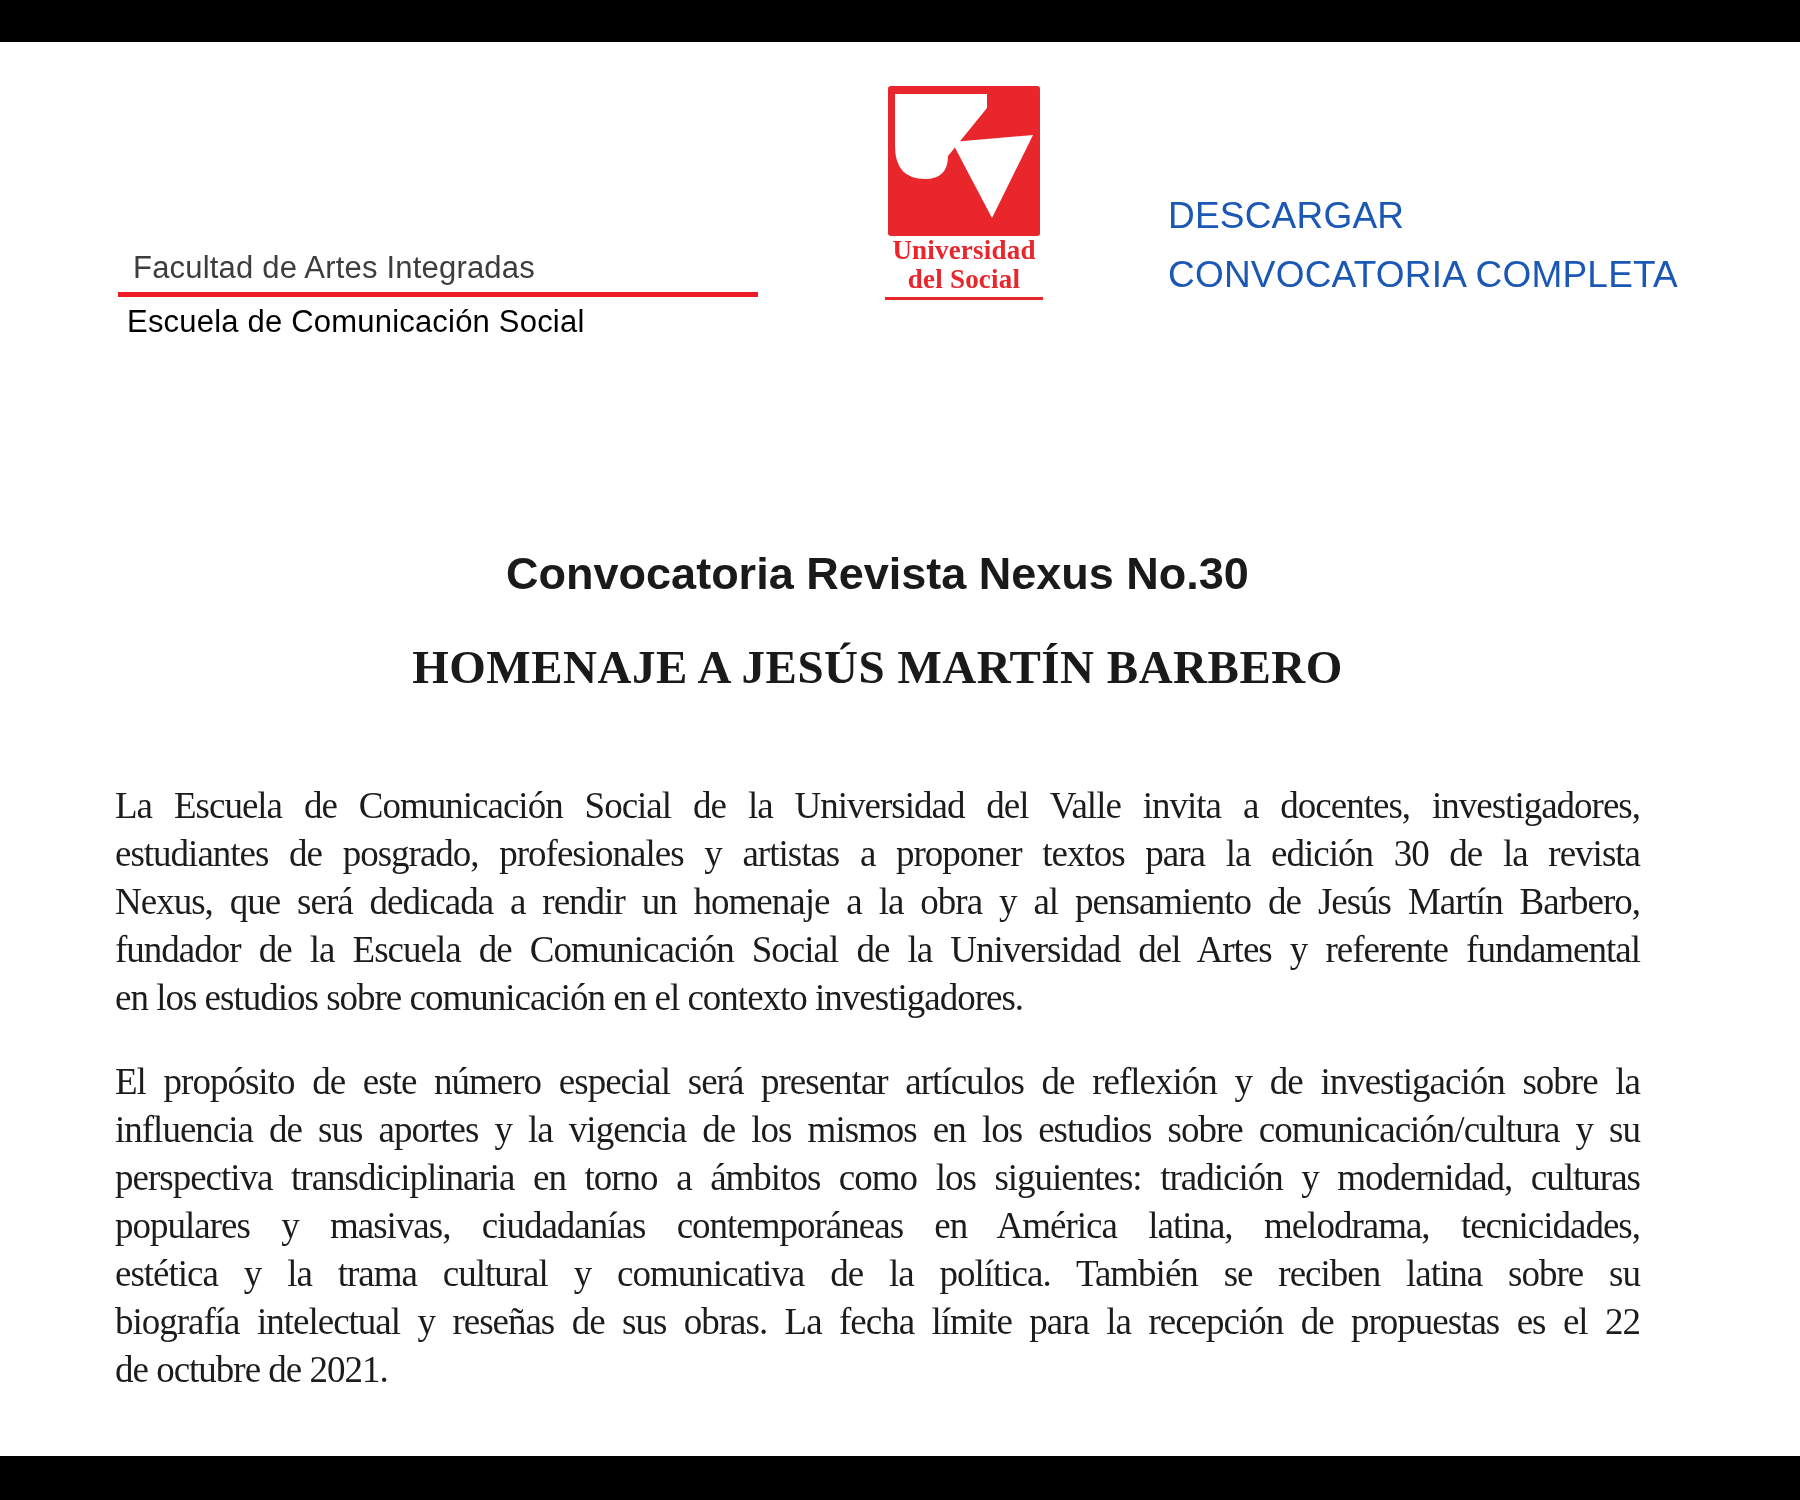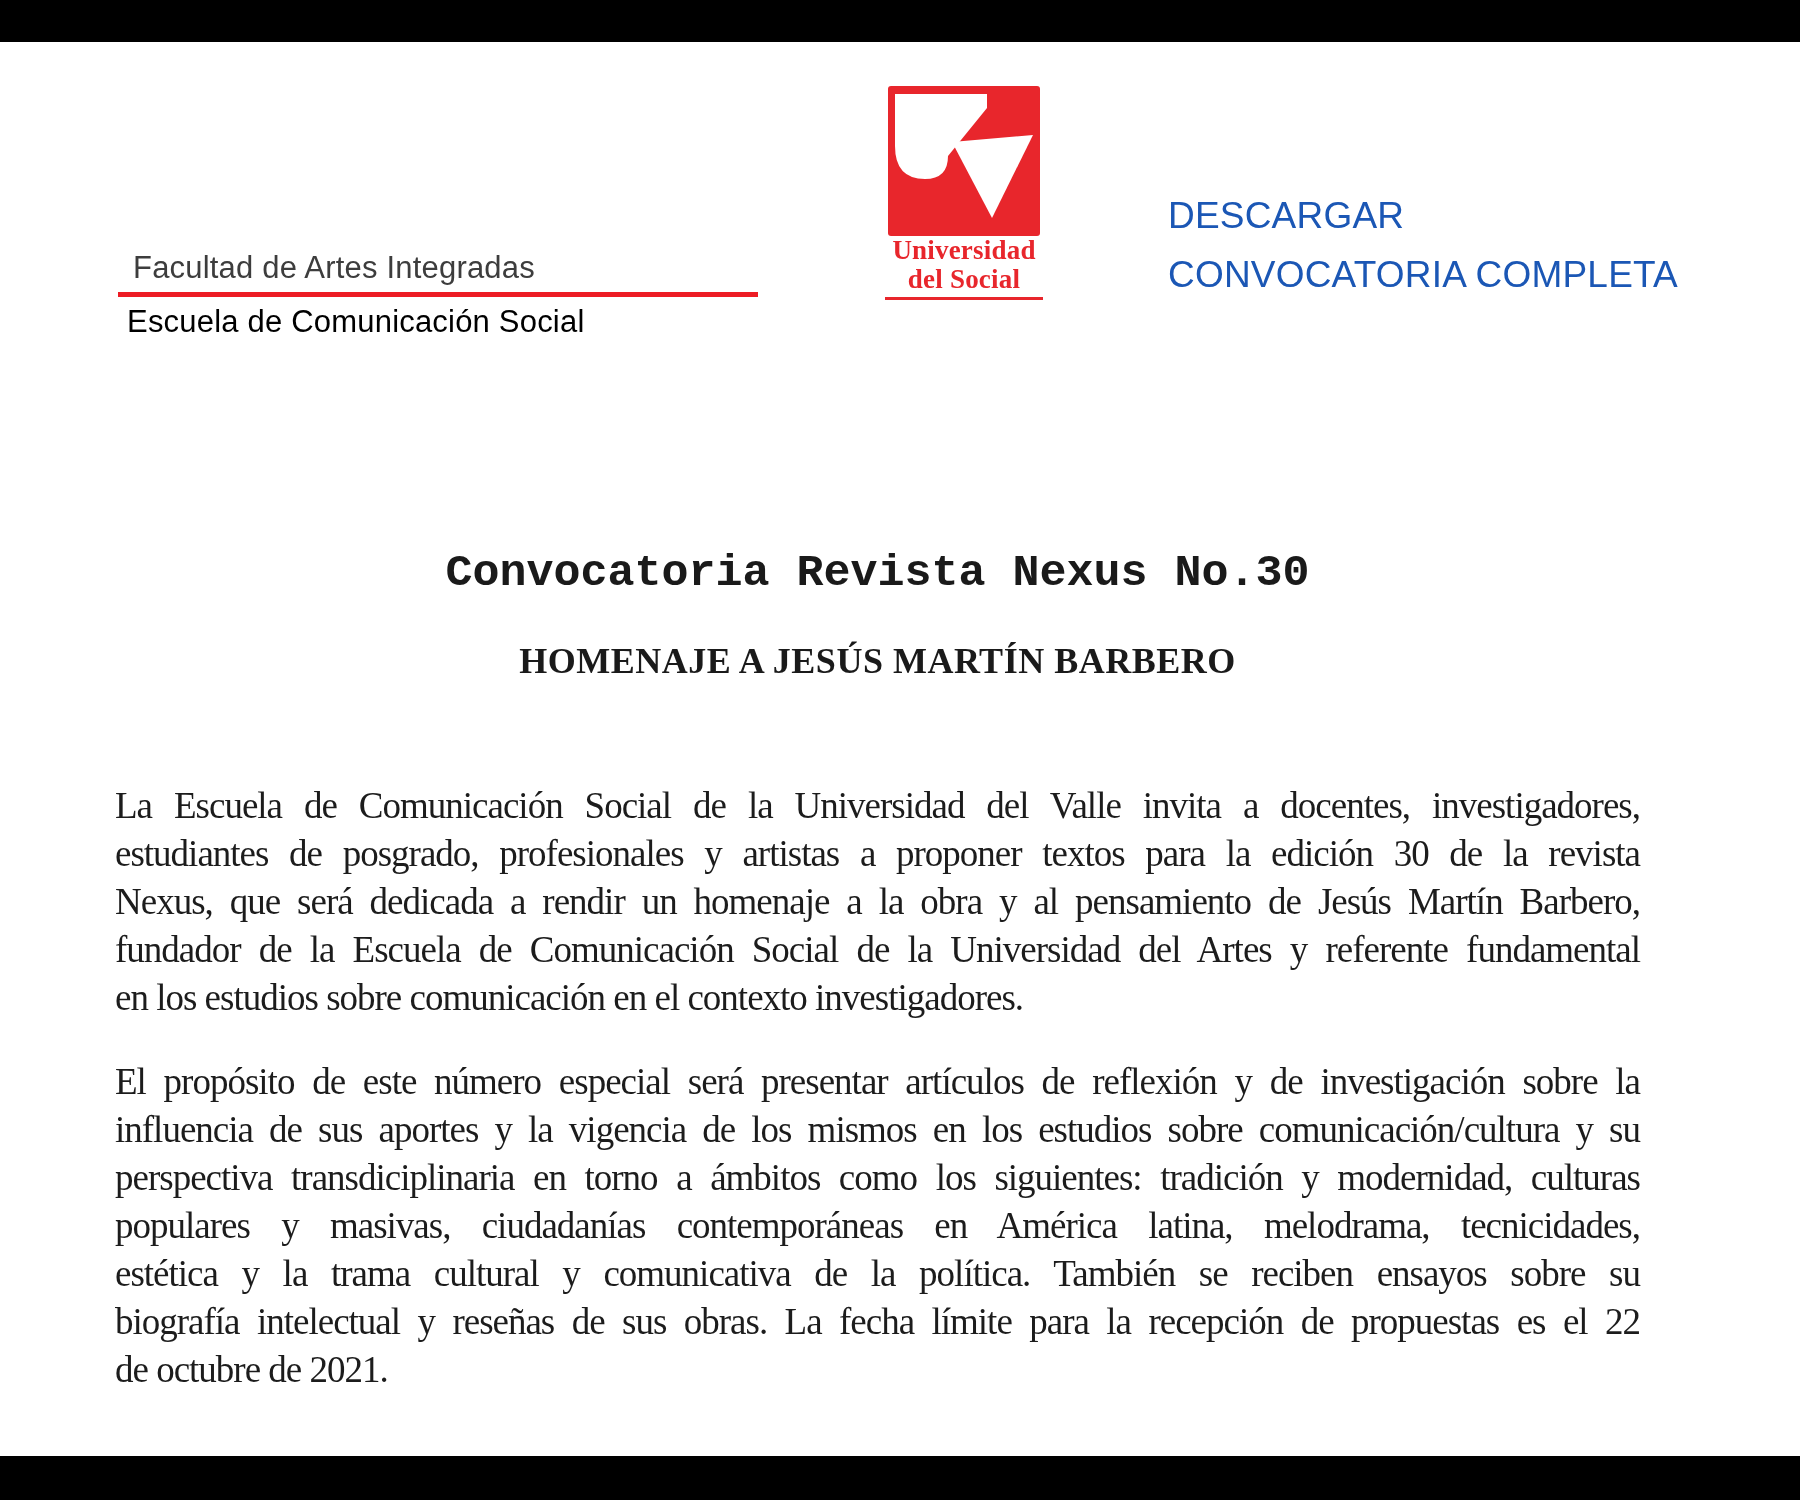--- a/index.html
+++ b/index.html
@@ -34,25 +34,25 @@
 
   
   .download{
     position:absolute;left:1168px;top:186px;text-decoration:none;cursor:pointer;
     color:#1b57b5;font-size:37px;line-height:59px;letter-spacing:0.2px;
   }
 
   
   .title{
     position:absolute;left:115px;top:548px;width:1525px;text-align:center;
-    font-family:Liberation Mono, monospace;font-weight:bold;font-size:45px;color:#1a1a1a;
+    font-family:Liberation Sans, sans-serif;font-weight:bold;font-size:45px;color:#1a1a1a;
   }
   .subtitle{
     position:absolute;left:115px;top:640px;width:1525px;text-align:center;
-    font-family:"Liberation Serif",serif;font-weight:bold;font-size:36px;color:#1a1a1a;
+    font-family:"Liberation Serif",serif;font-weight:bold;font-size:47px;color:#1a1a1a;
     letter-spacing:0.5px;
   }
   .para{
     position:absolute;left:115px;width:1525px;
     font-family:Liberation Serif, serif;font-size:37px;color:#1c1c1c;
     letter-spacing:-1px;
   }
   .para.p1{top:782px;}
   .para.p2{top:1058px;}
   .pline{
@@ -95,18 +95,18 @@
   <div class="pline">Nexus, que será dedicada a rendir un homenaje a la obra y al pensamiento de Jesús Martín Barbero,</div>
   <div class="pline">fundador de la Escuela de Comunicación Social de la Universidad del Artes y referente fundamental</div>
   <div class="pline last">en los estudios sobre comunicación en el contexto investigadores.</div>
 </div>
 
 <div class="para p2">
   <div class="pline">El propósito de este número especial será presentar artículos de reflexión y de investigación sobre la</div>
   <div class="pline">influencia de sus aportes y la vigencia de los mismos en los estudios sobre comunicación/cultura y su</div>
   <div class="pline">perspectiva transdiciplinaria en torno a ámbitos como los siguientes: tradición y modernidad, culturas</div>
   <div class="pline">populares y masivas, ciudadanías contemporáneas en América latina, melodrama, tecnicidades,</div>
-  <div class="pline">estética y la trama cultural y comunicativa de la política. También se reciben ensayos sobre su</div>
+  <div class="pline">estética y la trama cultural y comunicativa de la política. También se reciben latina sobre su</div>
   <div class="pline">biografía intelectual y reseñas de sus obras. La fecha límite para la recepción de propuestas es el 22</div>
   <div class="pline last">de octubre de 2021.</div>
 </div>
 
 <div class="letterbox bottom"></div>
 
 </body></html>

